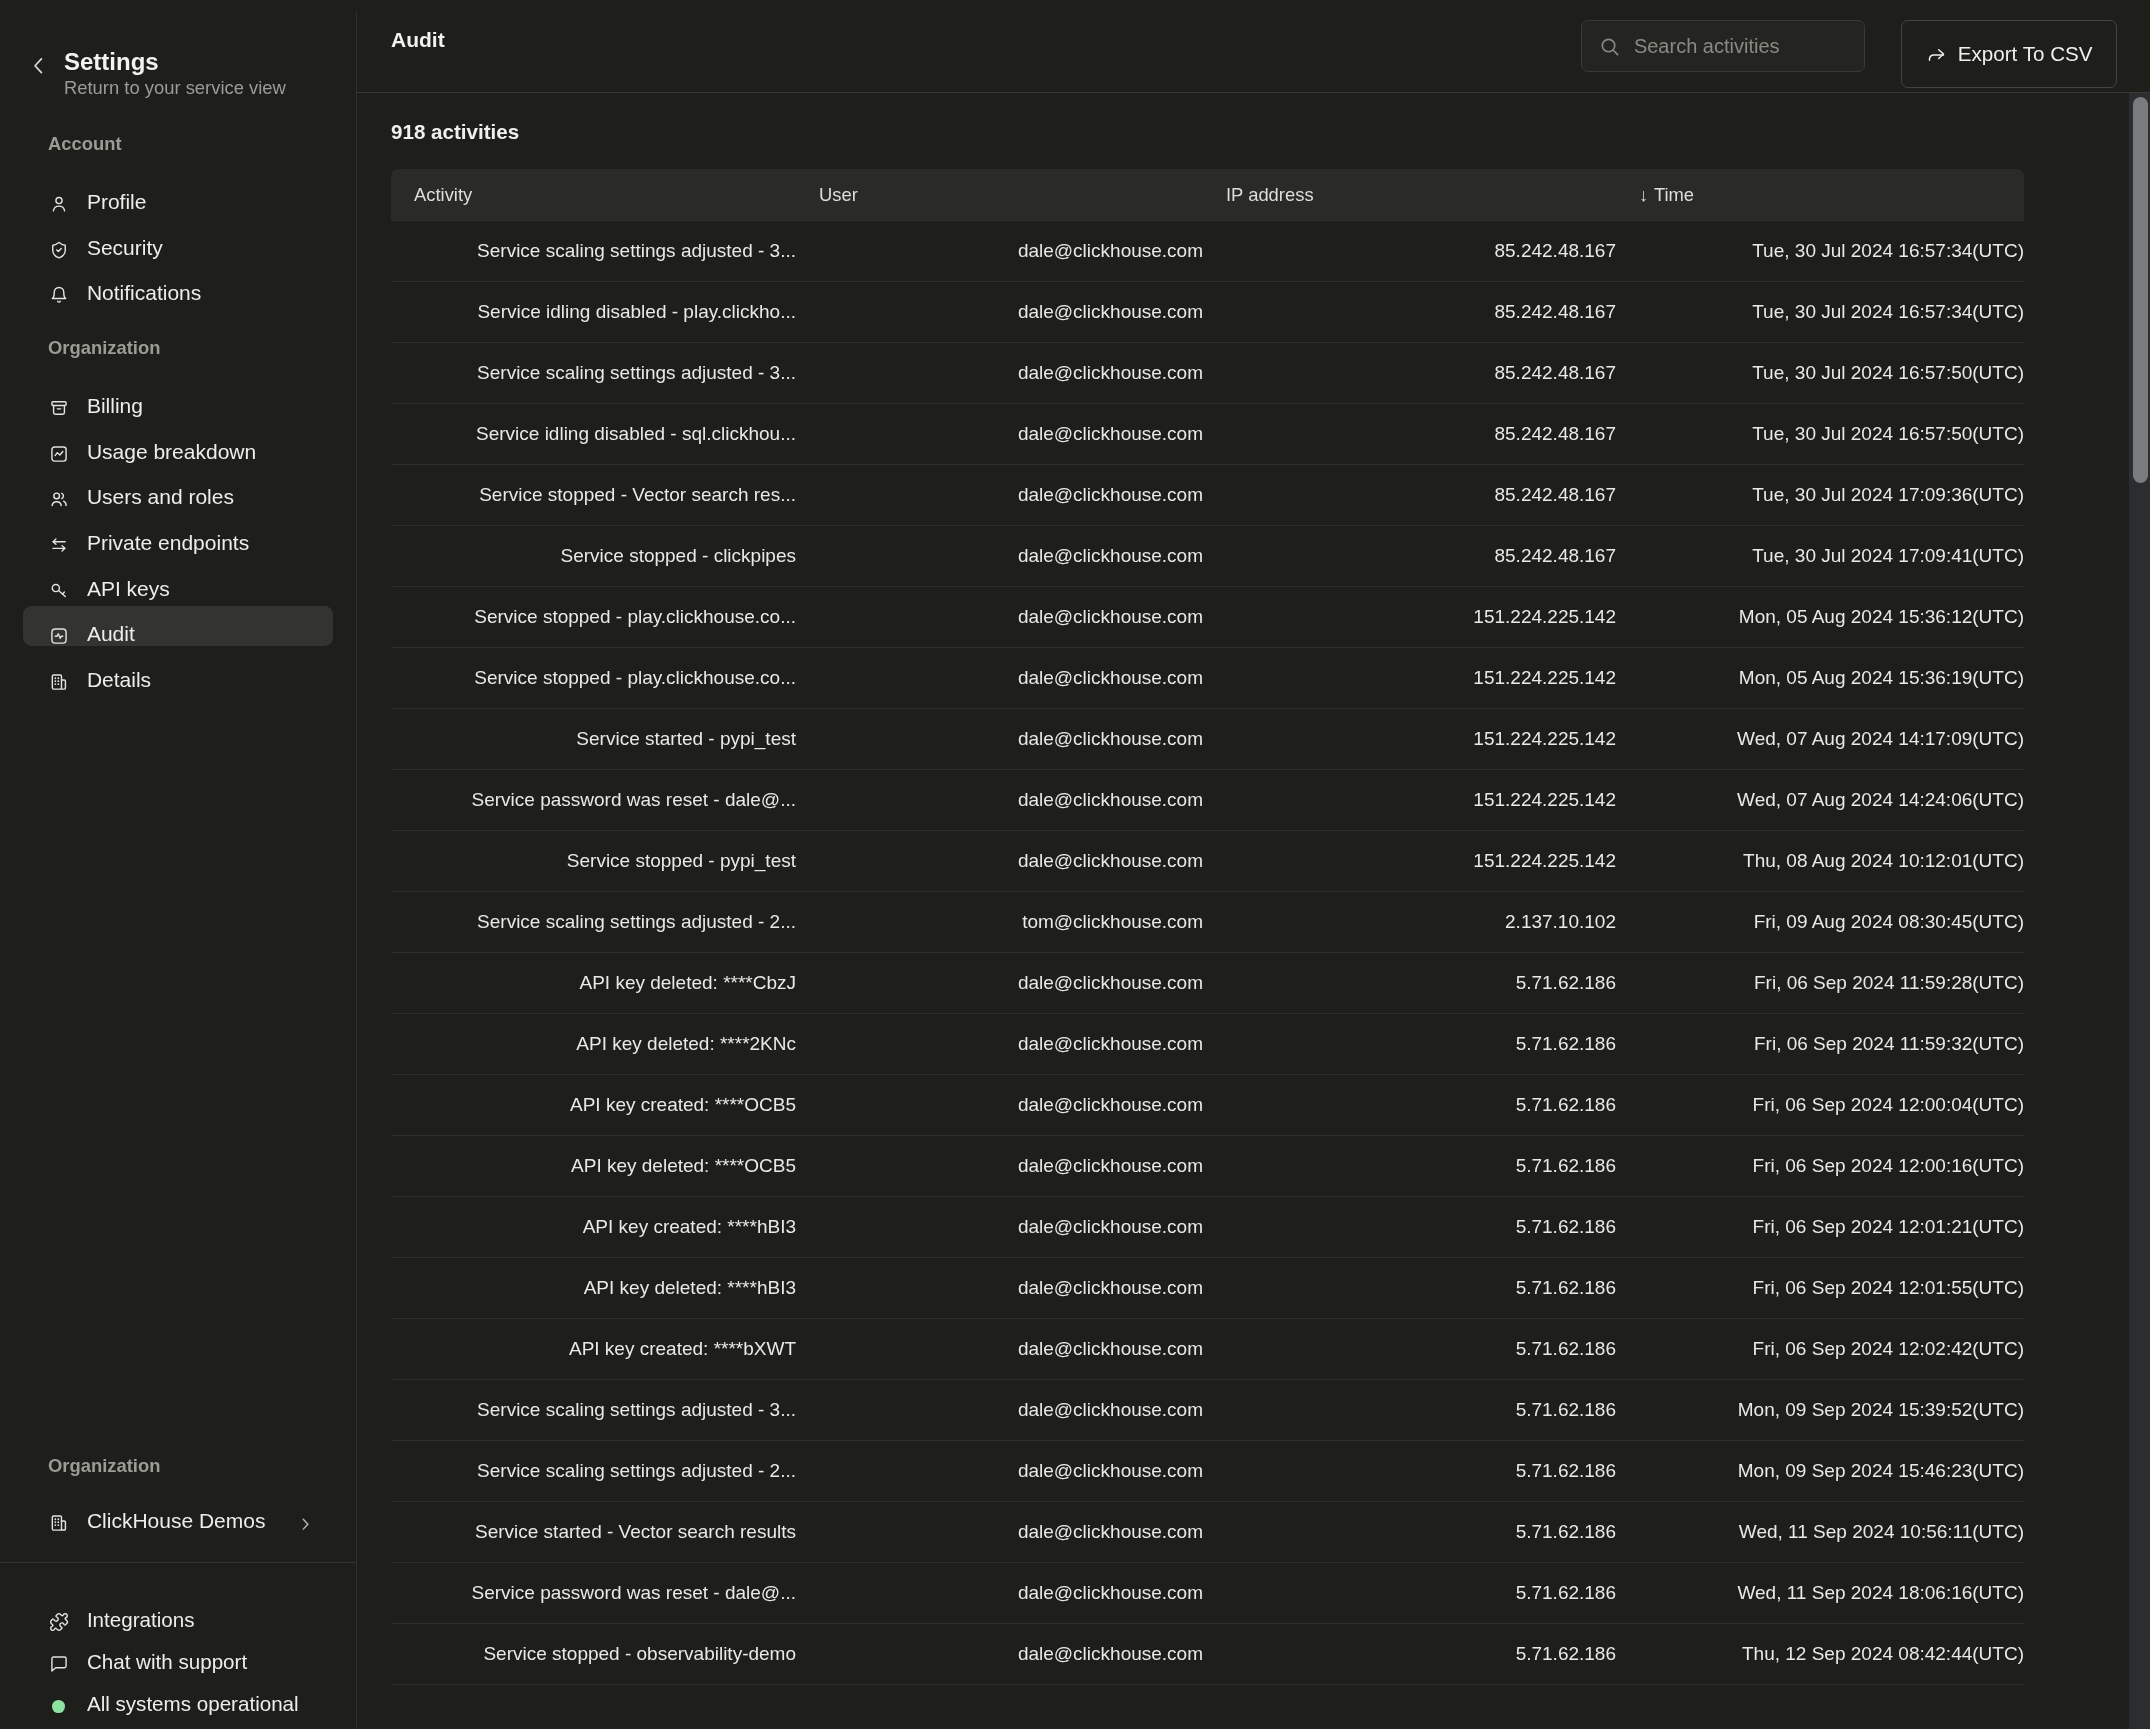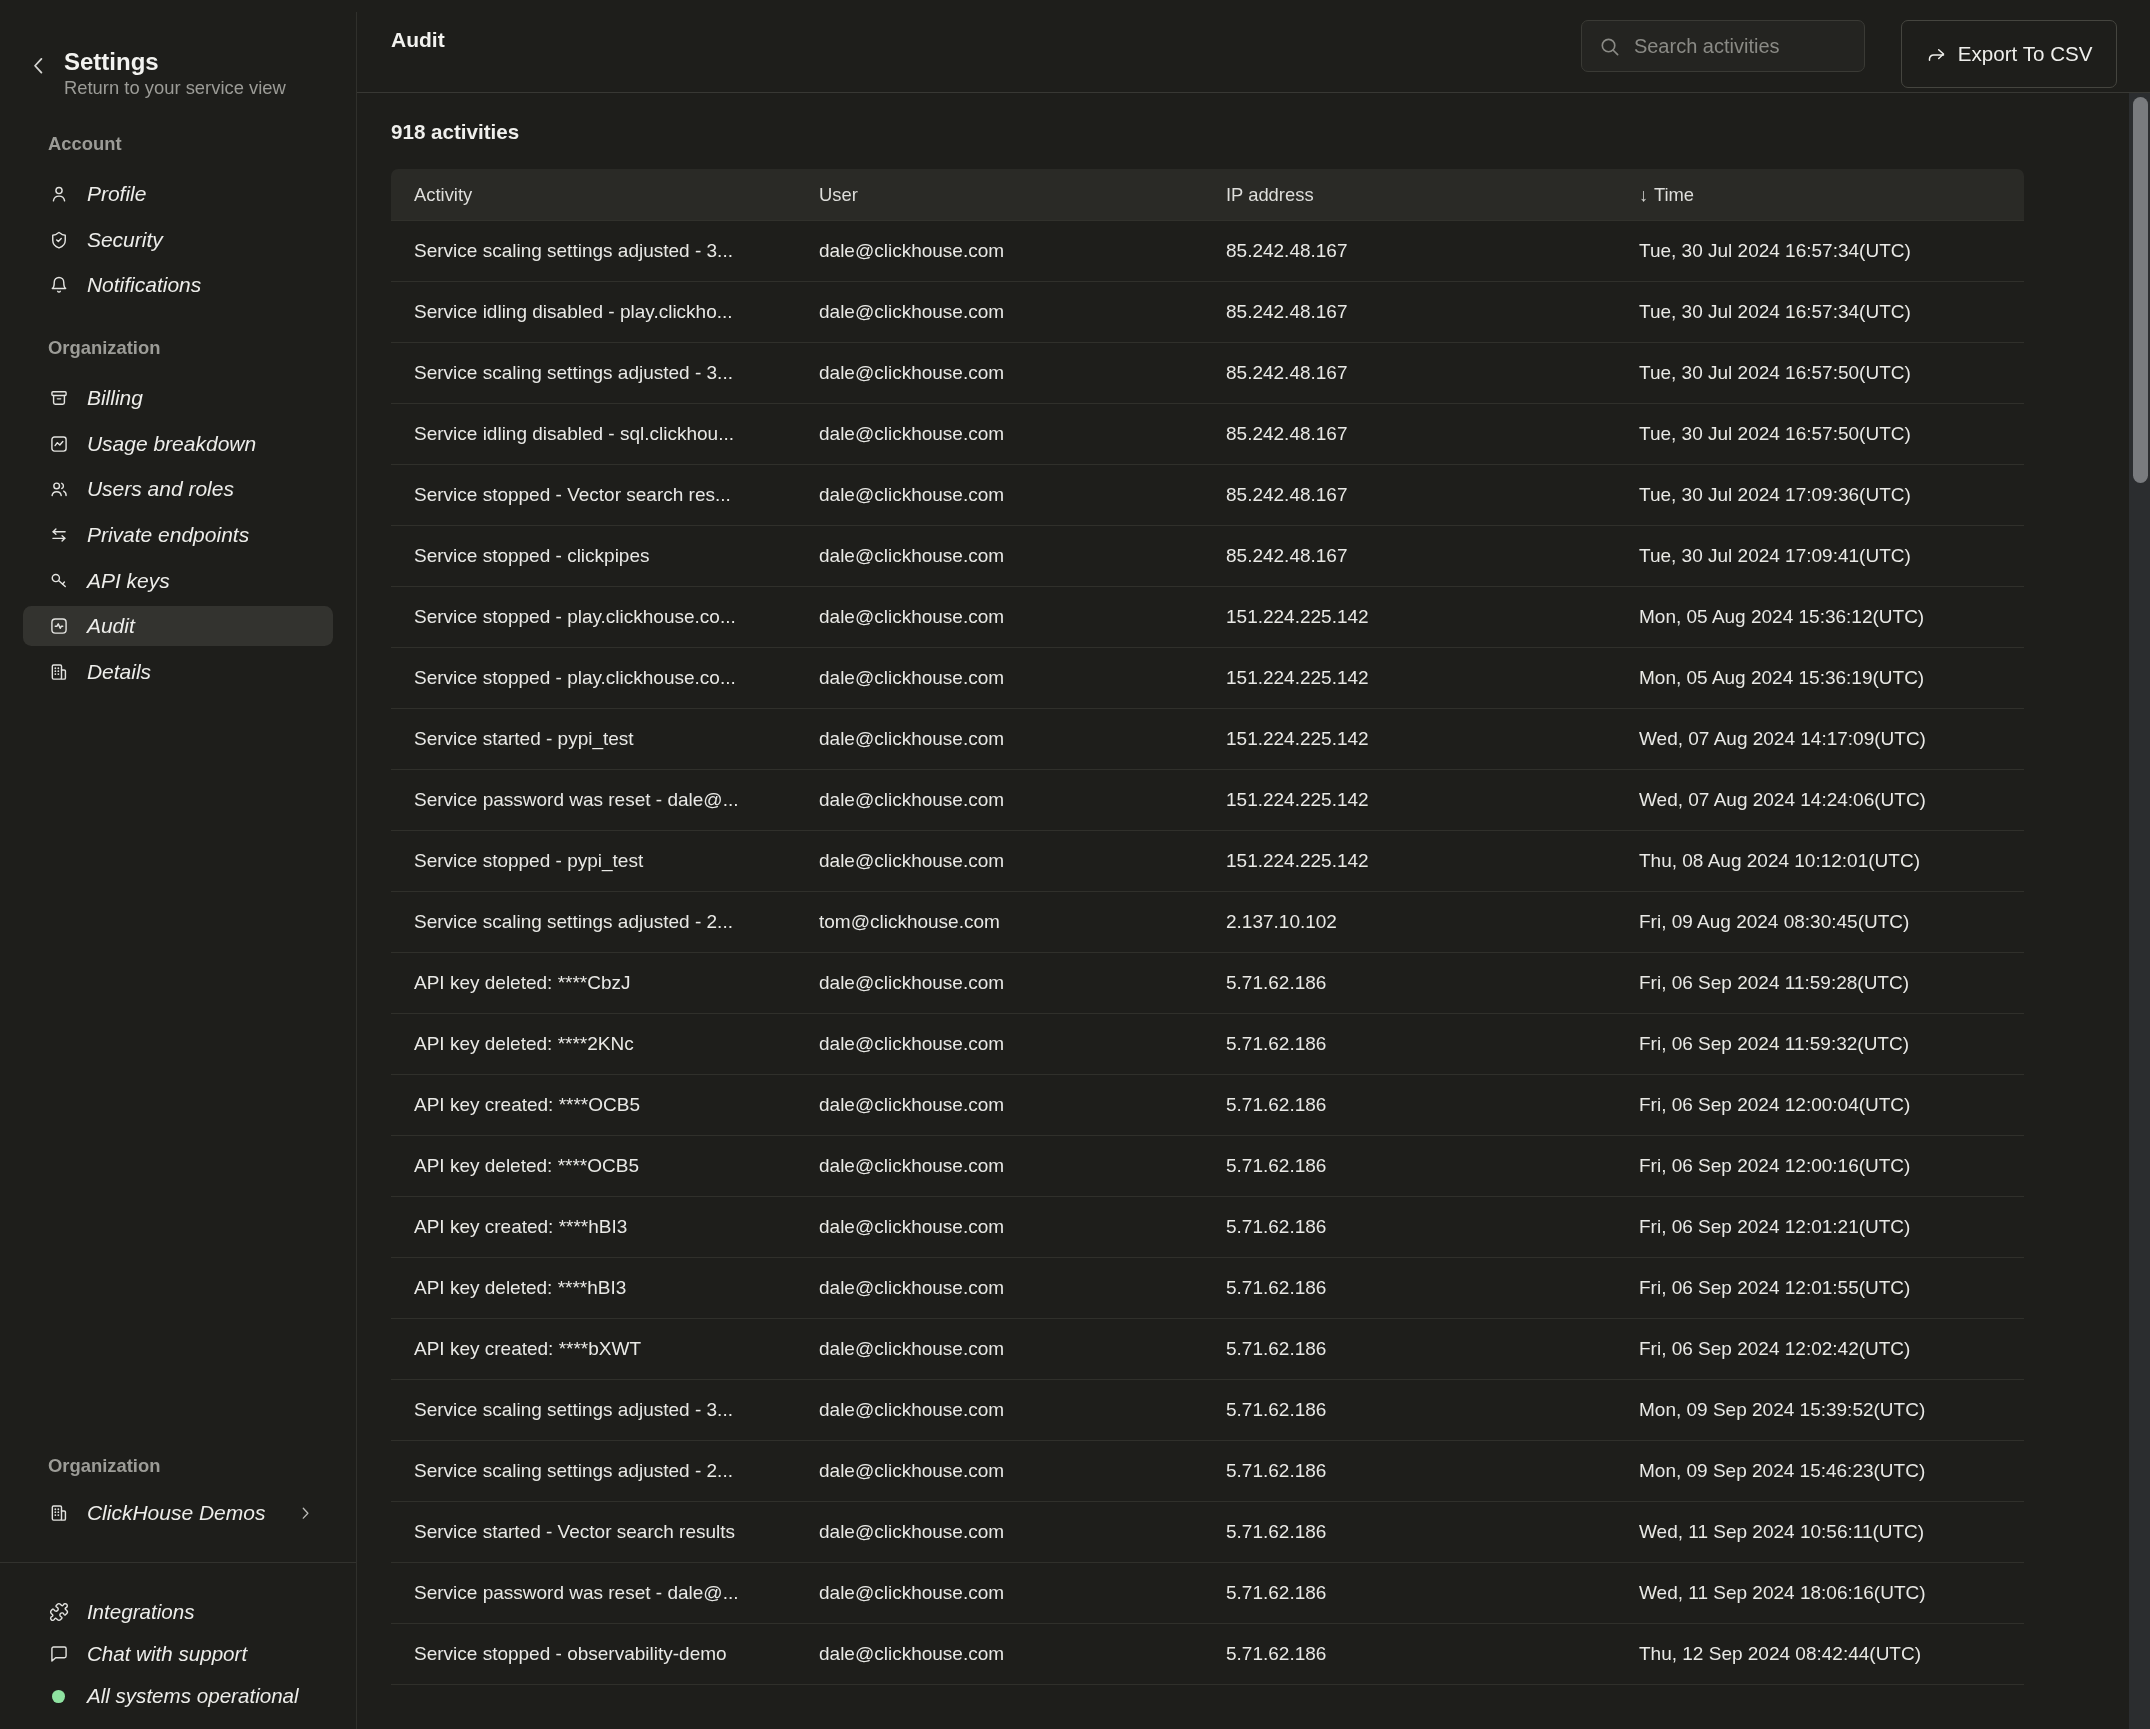--- a/index.html
+++ b/index.html
@@ -11,22 +11,22 @@
   }
   svg{display:block;stroke:currentColor;fill:none;stroke-width:1.7;stroke-linecap:round;stroke-linejoin:round;}
 
   
   .sidebar{position:absolute;left:0;top:12px;width:356px;height:1730px;border-right:0.7px solid #30302c;background:#1e1e1b;}
   .back-btn{position:absolute;left:25.5px;top:41px;width:25.5px;height:25.5px;color:#d6d6d3;cursor:pointer;}
   .sb-title{position:absolute;left:64px;top:35px;font-size:24px;font-weight:700;color:#f3f3f0;line-height:30px;}
   .sb-sub{position:absolute;left:64px;top:65px;font-size:18.4px;color:#9c9c97;line-height:21px;}
   .sb-label{position:absolute;left:48px;font-size:18.4px;font-weight:600;color:#9c9c97;line-height:21px;}
   .sb-list{position:absolute;left:23px;width:310px;display:flex;flex-direction:column;gap:5.7px;}
-  .sb-item{height:40px;display:flex;align-items:center;padding-left:25.5px;gap:18.4px;
-    font-size:21px;color:#ededea;border-radius:8.5px;cursor:pointer;box-sizing:border-box;font-style:italic;}
+  .sb-item{height:40px;display:flex;align-items:flex-end;padding-left:25.5px;gap:18.4px;
+    font-size:21px;color:#ededea;border-radius:8.5px;cursor:pointer;box-sizing:border-box;}
   .sb-item.active{background:#33332f;}
   .sb-item .ic{width:20px;height:20px;color:#e3e3e0;flex:0 0 20px;}
   .sb-item .chev{margin-left:auto;margin-right:18.4px;width:18.4px;height:18.4px;color:#bcbcb8;}
   .sb-div{position:absolute;left:0;width:356px;top:1550px;height:0.7px;background:#32322e;}
   .dot{width:12.8px;height:12.8px;border-radius:50%;margin:3.5px;flex:0 0 12.8px;}
 
   
   .topbar{position:absolute;left:357px;right:0;top:0;height:92px;border-bottom:0.7px solid #383834;background:#1e1e1b;}
   .main-title{position:absolute;left:34px;top:28px;font-size:21px;font-weight:700;color:#f2f2ef;line-height:24px;}
   .search{position:absolute;left:1224px;top:20px;width:284px;height:52px;box-sizing:border-box;
@@ -36,21 +36,21 @@
   .search input{background:transparent;border:none;outline:none;color:#22c55e;font-size:20px;width:213px;
     font-family:"Liberation Sans", sans-serif;}
   .search input::placeholder{color:#8a8a85;}
   .export-btn{position:absolute;right:34px;top:20px;width:216px;height:68px;box-sizing:border-box;
     background:transparent;border:0.7px solid #45453f;border-radius:7px;color:#efefec;
     display:flex;align-items:center;justify-content:center;gap:11.3px;font-size:20.6px;font-weight:500;cursor:pointer;
     font-family:"Liberation Sans", sans-serif;}
   .export-btn .ic{width:21px;height:21px;}
 
   
-  .content{position:absolute;left:357px;top:93px;right:22px;bottom:0;}
+  .content{position:absolute;left:357px;top:93px;right:22px;bottom:0;text-align:right;}
   .count{position:absolute;left:34px;top:28px;font-size:20.6px;font-weight:700;color:#f0f0ed;line-height:21px;}
   .table{position:absolute;left:34px;top:76px;width:1633px;}
   .thead{height:51px;background:#2a2a26;border-radius:7px 7px 0 0;border-bottom:0.7px solid #31312c;
     display:grid;grid-template-columns:405px 407px 413px 1fr;align-items:center;
     font-size:18.4px;font-weight:500;color:#dededb;}
   .th{padding-left:23px;display:flex;align-items:center;gap:5.7px;cursor:pointer;}
   .sort{font-size:18.4px;color:#d6d6d3;}
   .tr{height:61px;display:grid;grid-template-columns:405px 407px 413px 1fr;align-items:center;
     border-bottom:0.7px solid #30302b;font-size:19px;color:#e9e9e6;box-sizing:border-box;}
   .td{padding-left:23px;white-space:nowrap;overflow:hidden;}

